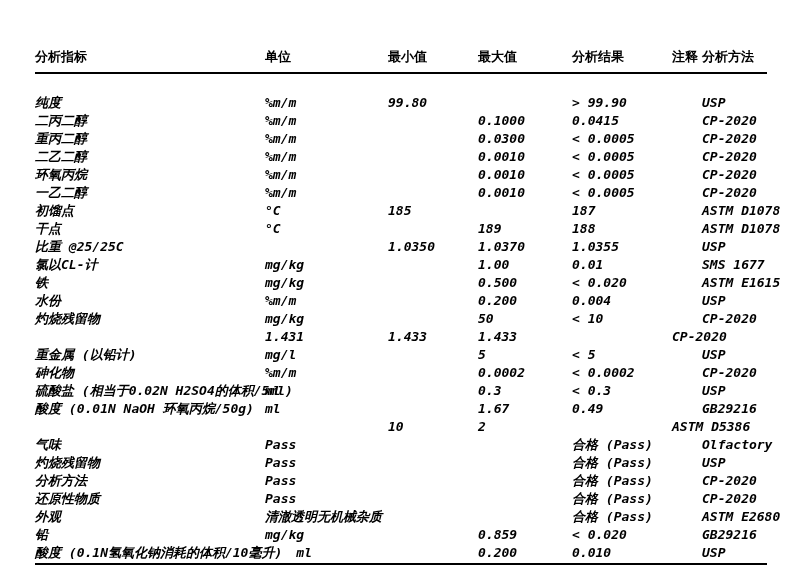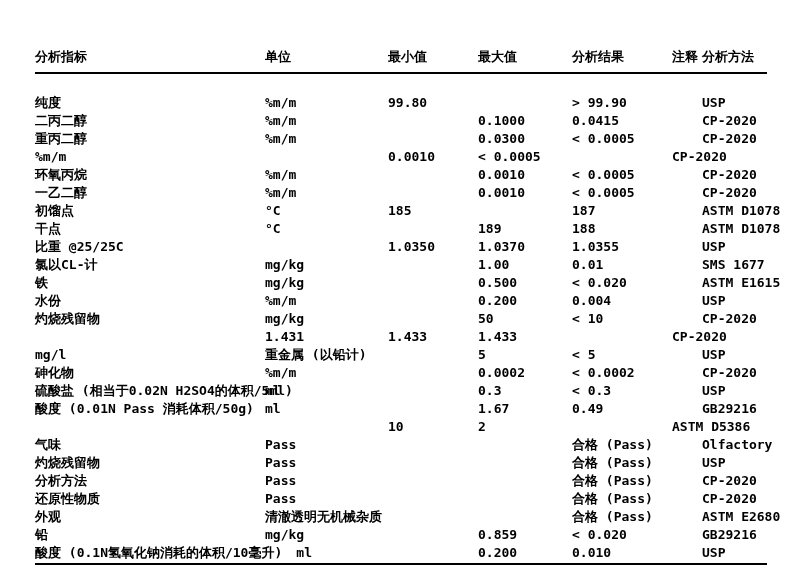--- a/index.html
+++ b/index.html
@@ -16,21 +16,21 @@
     height:18px;align-items:center;
   }
   .td,.th{
     white-space:pre;overflow:visible;
     font-size:13px;font-weight:bold;line-height:18px;text-align:left;
   }
   .thead .th{font-size:13px;}
   .header-rule{
     height:0;border-bottom:2px solid #000;margin-top:6px;
   }
-  .tbody{margin-top:20px;}
+  .tbody{margin-top:20px;font-style:italic;}
   .bottom-rule{
     height:0;border-bottom:2px solid #000;margin-top:1px;
   }
 </style>
 </head>
 <body>
 
 <div class="page">
   <div class="coa-table">
 
@@ -68,20 +68,21 @@
         <div class="tr">
           <div class="td td-indicator">重丙二醇</div>
           <div class="td td-unit">%m/m</div>
           <div class="td td-min"></div>
           <div class="td td-max">0.0300</div>
           <div class="td td-result">&lt; 0.0005</div>
           <div class="td td-note"></div>
           <div class="td td-method">CP-2020</div>
         </div>
         <div class="tr">
+          <div class="td td-indicator">二乙二醇</div>
           <div class="td td-unit">%m/m</div>
           <div class="td td-min"></div>
           <div class="td td-max">0.0010</div>
           <div class="td td-result">&lt; 0.0005</div>
           <div class="td td-note"></div>
           <div class="td td-method">CP-2020</div>
         </div>
         <div class="tr">
           <div class="td td-indicator">环氧丙烷</div>
           <div class="td td-unit">%m/m</div>
@@ -165,22 +166,22 @@
         </div>
         <div class="tr">
           <div class="td td-unit"></div>
           <div class="td td-min">1.431</div>
           <div class="td td-max">1.433</div>
           <div class="td td-result">1.433</div>
           <div class="td td-note"></div>
           <div class="td td-method">CP-2020</div>
         </div>
         <div class="tr">
+          <div class="td td-indicator">重金属 (以铅计)</div>
           <div class="td td-unit">mg/l</div>
-          <div class="td td-indicator">重金属 (以铅计)</div>
           <div class="td td-min"></div>
           <div class="td td-max">5</div>
           <div class="td td-result">&lt; 5</div>
           <div class="td td-note"></div>
           <div class="td td-method">USP</div>
         </div>
         <div class="tr">
           <div class="td td-indicator">砷化物</div>
           <div class="td td-unit">%m/m</div>
           <div class="td td-min"></div>
@@ -192,21 +193,21 @@
         <div class="tr">
           <div class="td td-indicator">硫酸盐 (相当于0.02N H2SO4的体积/5ml)</div>
           <div class="td td-unit">ml</div>
           <div class="td td-min"></div>
           <div class="td td-max">0.3</div>
           <div class="td td-result">&lt; 0.3</div>
           <div class="td td-note"></div>
           <div class="td td-method">USP</div>
         </div>
         <div class="tr">
-          <div class="td td-indicator">酸度 (0.01N Pass 消耗体积/50g)</div>
+          <div class="td td-indicator">酸度 (0.01N NaOH 环氧丙烷/50g)</div>
           <div class="td td-unit">ml</div>
           <div class="td td-min"></div>
           <div class="td td-max">1.67</div>
           <div class="td td-result">0.49</div>
           <div class="td td-note"></div>
           <div class="td td-method">GB29216</div>
         </div>
         <div class="tr">
           <div class="td td-unit"></div>
           <div class="td td-min"></div>

